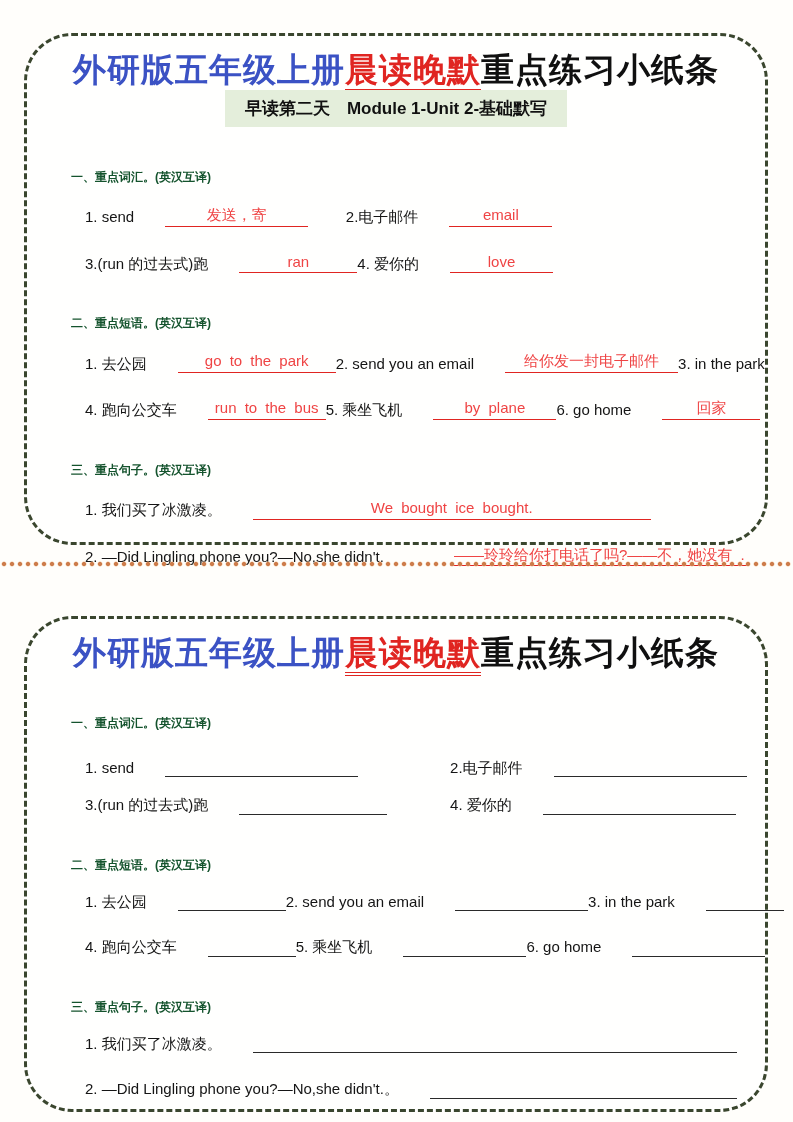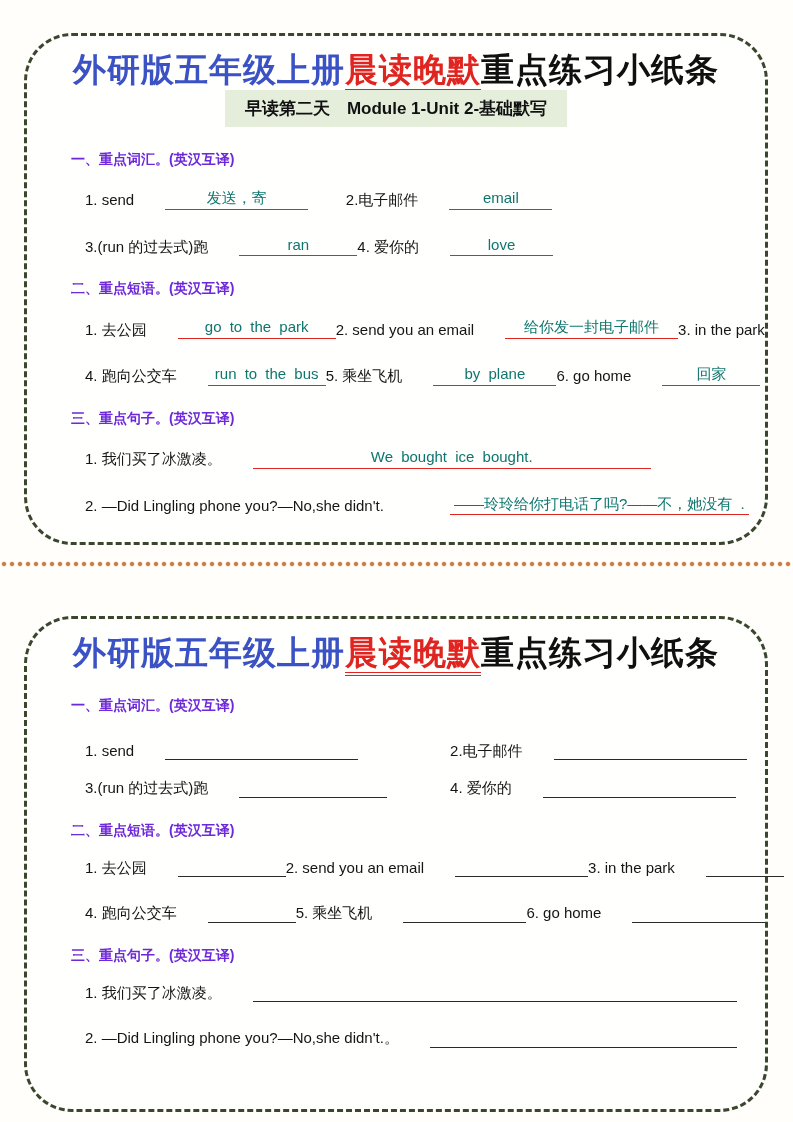--- a/index.html
+++ b/index.html
@@ -49,24 +49,24 @@
   .subtitle {
     display: inline-block;
     background: #e4eedb;
     padding: 7px 20px;
     font-size: 17px;
     font-weight: bold;
     color: #111;
   }
 
   .sec-header {
-    margin: 24px 0 0 44px;
-    font-size: 14px;
+    margin: 42px 0 0 44px;
+    font-size: 12px;
     font-weight: bold;
-    color: #6d28d9;
+    color: #14532d;
   }
 
   .row {
     display: flex;
     align-items: flex-end;
     margin: 20px 28px 0 58px;
     font-size: 15px;
     color: #151515;
   }
   .item { display: flex; align-items: flex-end; white-space: nowrap; gap: 26px; }
@@ -75,21 +75,21 @@
   .blank {
     display: inline-block;
     margin-left: 5px;
     padding: 0 4px 1px 4px;
     text-align: center;
     border-bottom: 1.5px solid #e02521;
     min-height: 16px;
     line-height: 1.25;
   }
   #panel-evening .blank { border-bottom-color: #2a2a2a; }
-  .ans { color: #0f766e; word-spacing: 4px; }
+  .ans { color: #ef4444; word-spacing: 4px; }
 
   .cols-40 .item:first-child { flex: 0 0 40%; }
   .cols-56 .item:first-child { flex: 0 0 56%; }
   .spread { justify-content: space-between; }
 
   .bw70  { min-width: 70px; }  .bw80  { min-width: 80px; }
   .bw90  { min-width: 90px; }  .bw95  { min-width: 95px; }
   .bw100 { min-width: 100px; } .bw110 { min-width: 110px; }
   .bw115 { min-width: 115px; } .bw125 { min-width: 125px; }
   .bw135 { min-width: 135px; } .bw140 { min-width: 140px; }

